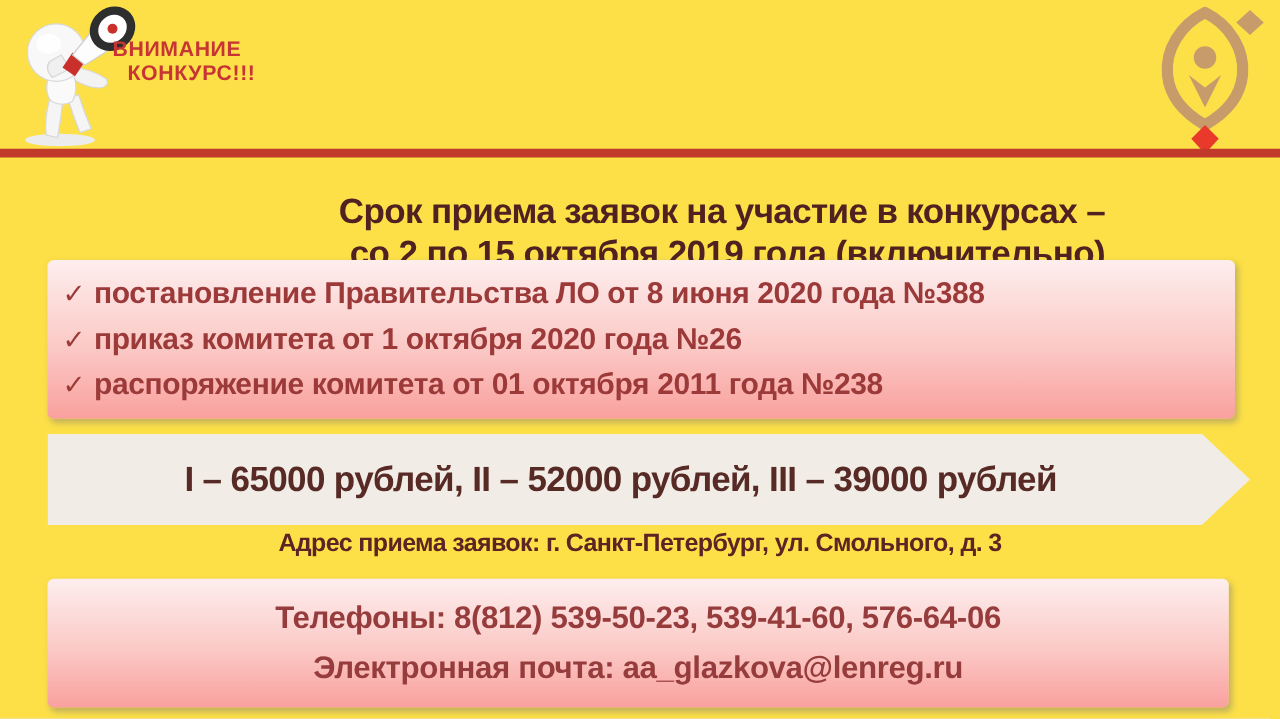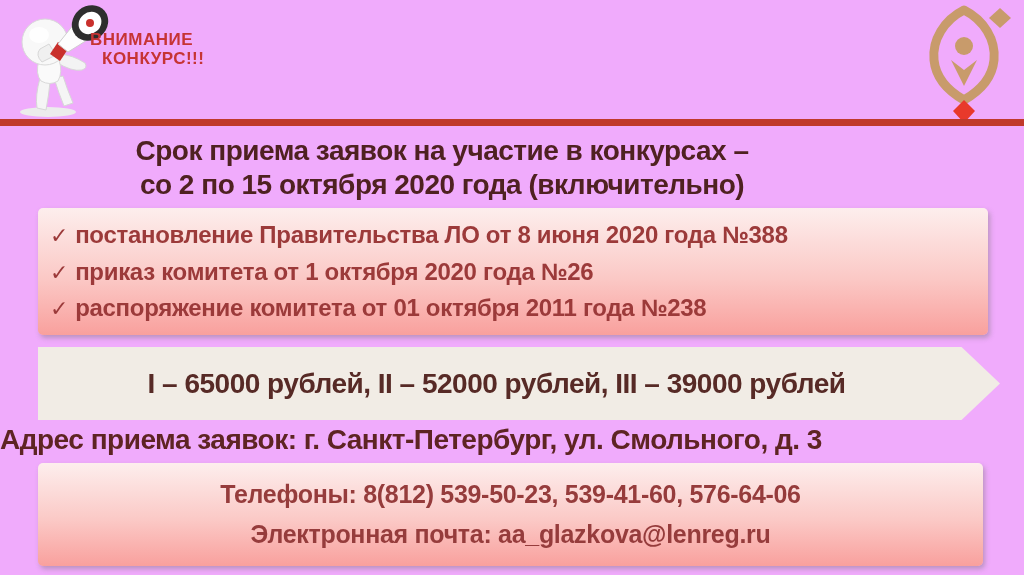--- a/index.html
+++ b/index.html
@@ -1,19 +1,19 @@
 <!DOCTYPE html>
 <html><head>
 <meta charset="utf-8">
 <style>
   * { margin:0; padding:0; box-sizing:border-box; }
   html,body { background:#e9e9e9; }
   .slide {
     position:relative; width:1024px; height:575px;
-    background:#f0abfc; overflow:hidden;
+    background:#fde047; overflow:hidden;
     font-family:"Liberation Sans", sans-serif;
     font-weight:bold;
   }
   
   .attention-wrap { position:absolute; left:6px; top:2px; width:260px; height:116px; }
   .attention-char { position:absolute; left:0; top:0; }
   .attention-caption {
     position:absolute; left:84px; top:28px;
     color:#c63434; font-size:17px; line-height:19px; letter-spacing:0.5px;
     font-family:"Liberation Sans", sans-serif; font-weight:bold;
@@ -23,22 +23,22 @@
     position:absolute; left:120px; right:120px; top:54px;
     text-align:center; font-size:31px; color:#c00000; letter-spacing:-0.5px;
   }
   .logo-wrap { position:absolute; right:8px; top:0; width:104px; height:126px; }
   .divider {
     position:absolute; left:0; top:119px; width:1024px; height:7px;
     background:#c0392b;
   }
   
   .deadline {
-    position:absolute; left:0; top:134px; width:884px;
-    text-align:center; font-size:28px; line-height:34px;
+    position:absolute; left:0; top:152px; width:884px;
+    text-align:right; font-size:28px; line-height:34px;
     color:#4f2121; letter-spacing:-0.5px;
   }
   
   .docs-box {
     position:absolute; left:38px; top:208px; width:950px; height:127px;
     border-radius:5px;
     background:linear-gradient(to bottom, #fdeeed 0%, #fbc9c6 55%, #f9a09d 100%);
     box-shadow:2px 3px 5px rgba(120,120,120,0.45);
     display:flex; flex-direction:column; justify-content:space-evenly;
     padding:4px 10px 4px 12px;
@@ -53,21 +53,21 @@
     position:absolute; left:38px; top:347px; width:962px; height:73px;
     background:#f1ece5;
     clip-path:polygon(0 0, 96% 0, 100% 50%, 96% 100%, 0 100%);
     display:flex; align-items:center; justify-content:center;
     padding-right:45px;
     font-size:28px; color:#572a26; letter-spacing:-0.5px; white-space:nowrap;
   }
   
   .address {
     position:absolute; left:0; top:424px; width:1024px;
-    font-size:28px; color:#5e2423; letter-spacing:-0.5px;
+    text-align:center; font-size:20px; color:#5e2423; letter-spacing:-0.5px;
     white-space:nowrap;
   }
   
   .contacts-box {
     position:absolute; left:38px; top:463px; width:945px; height:103px;
     border-radius:5px;
     background:linear-gradient(to bottom, #fdeeed 0%, #fbc9c6 55%, #f9a09d 100%);
     box-shadow:2px 3px 5px rgba(120,120,120,0.45);
     display:flex; flex-direction:column; justify-content:space-evenly; align-items:center;
     padding:6px 0;
@@ -122,21 +122,21 @@
 
     <path d="M88 8 L99 18 L88 28 L77 18 Z" fill="#c89b6b"></path>
 
     <path d="M52 100 L63 111 L52 123 L41 111 Z" fill="#e8392b"></path>
   </svg>
 
   <div class="divider"></div>
 
   <div class="deadline">
     <div>Срок приема заявок на участие в конкурсах –</div>
-    <div>со 2 по 15 октября 2020 года (включительно)</div>
+    <div>со 2 по 15 октября 2019 года (включительно)</div>
   </div>
 
   <div class="docs-box">
     <div class="doc-item">
       <span class="check-glyph">✓</span>
       <span>постановление Правительства ЛО от 8 июня 2020 года №388</span>
     </div>
     <div class="doc-item">
       <span class="check-glyph">✓</span>
       <span>приказ комитета от 1 октября 2020 года №26</span>

